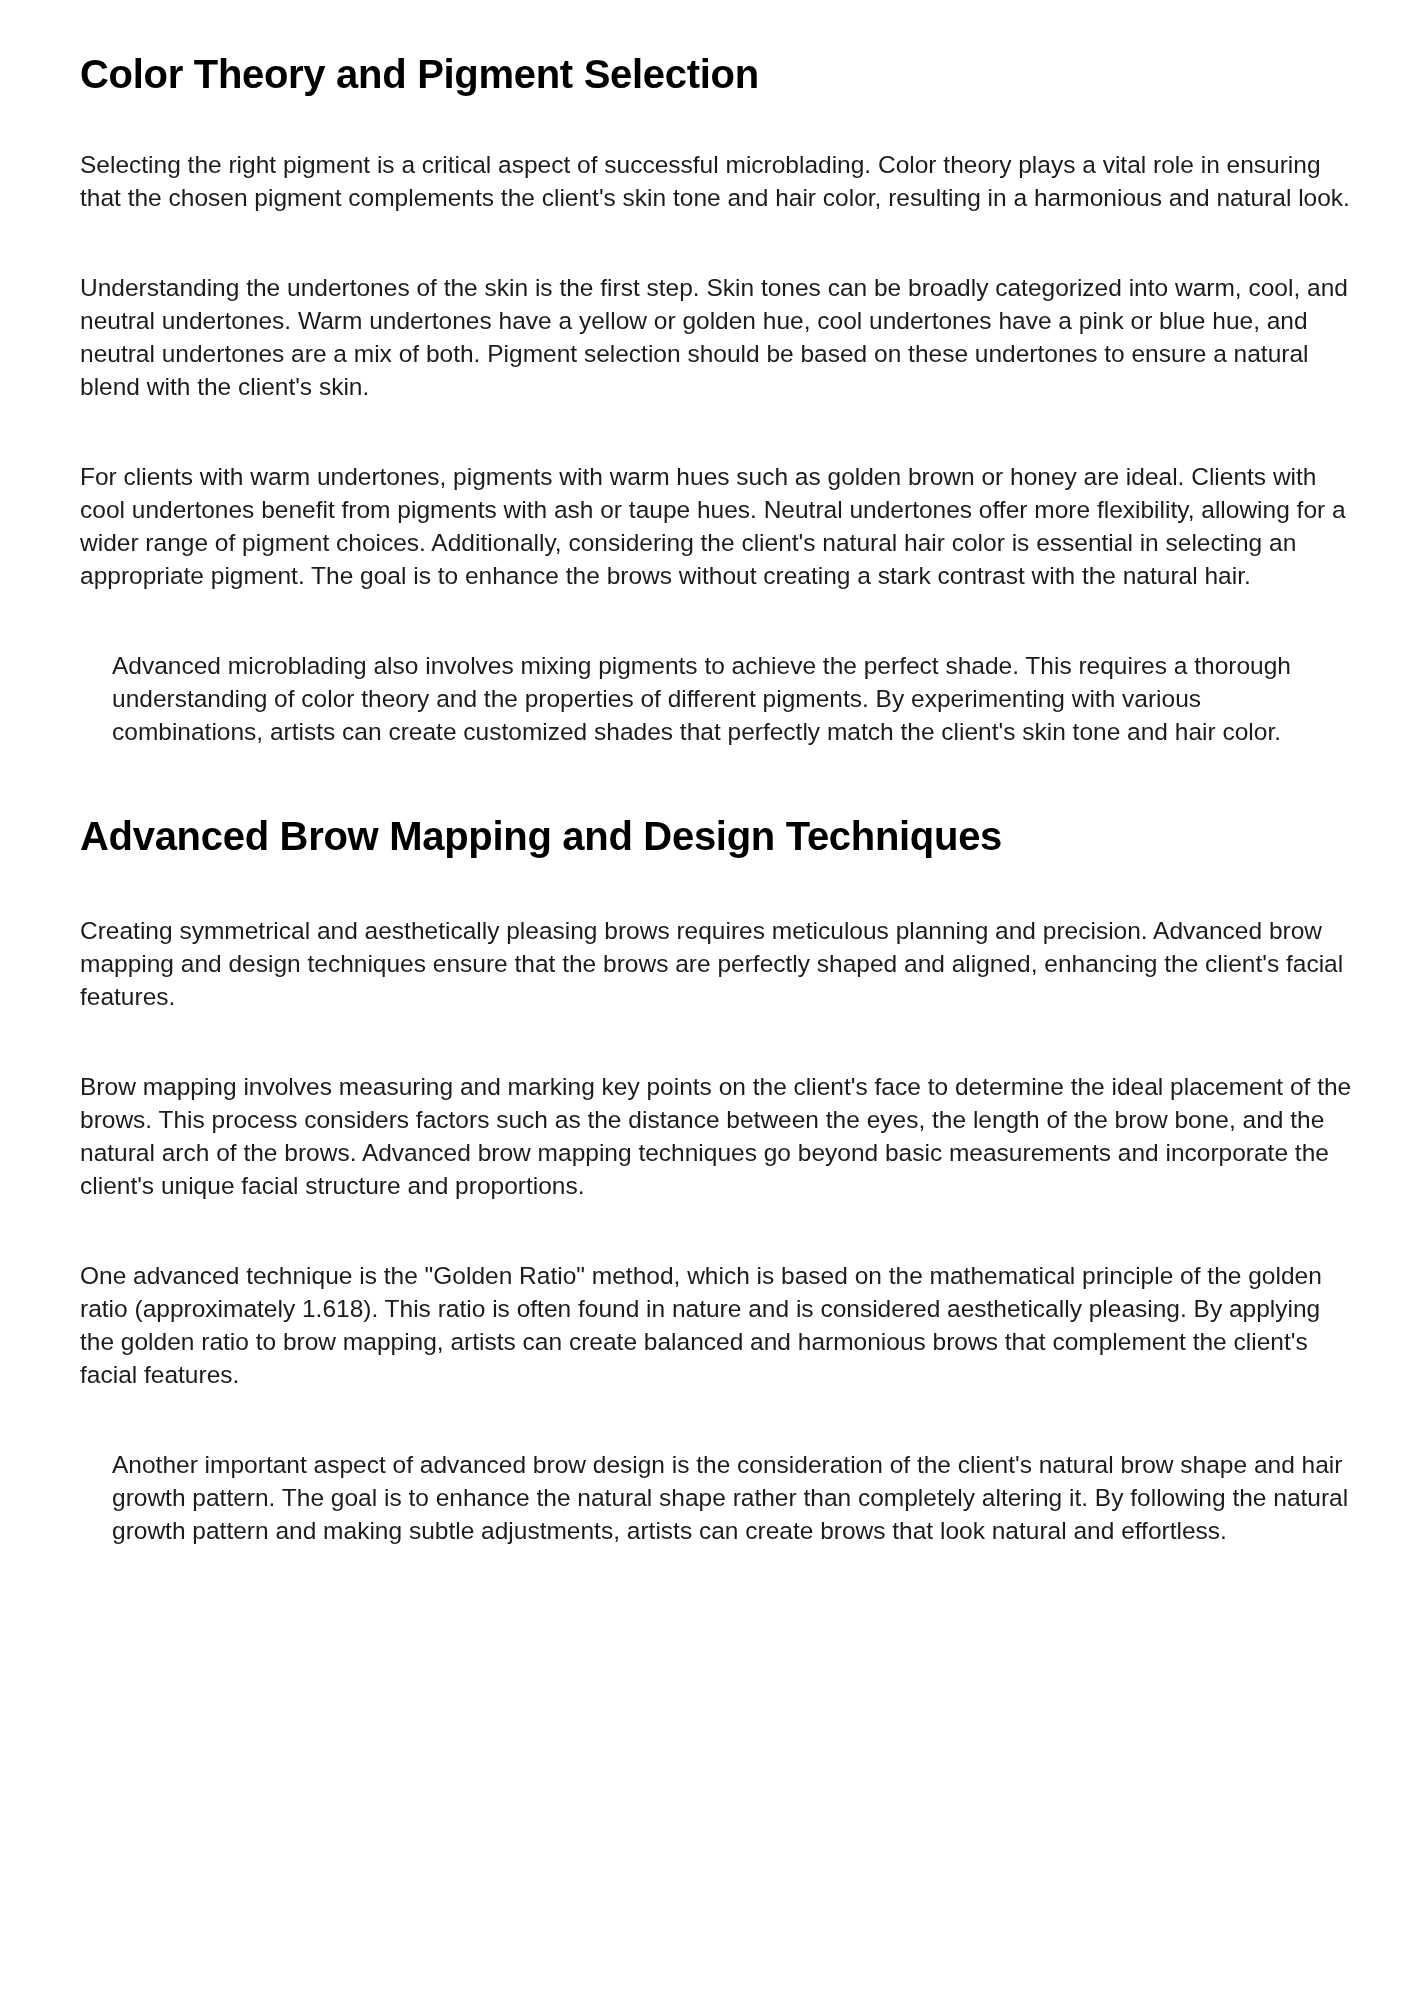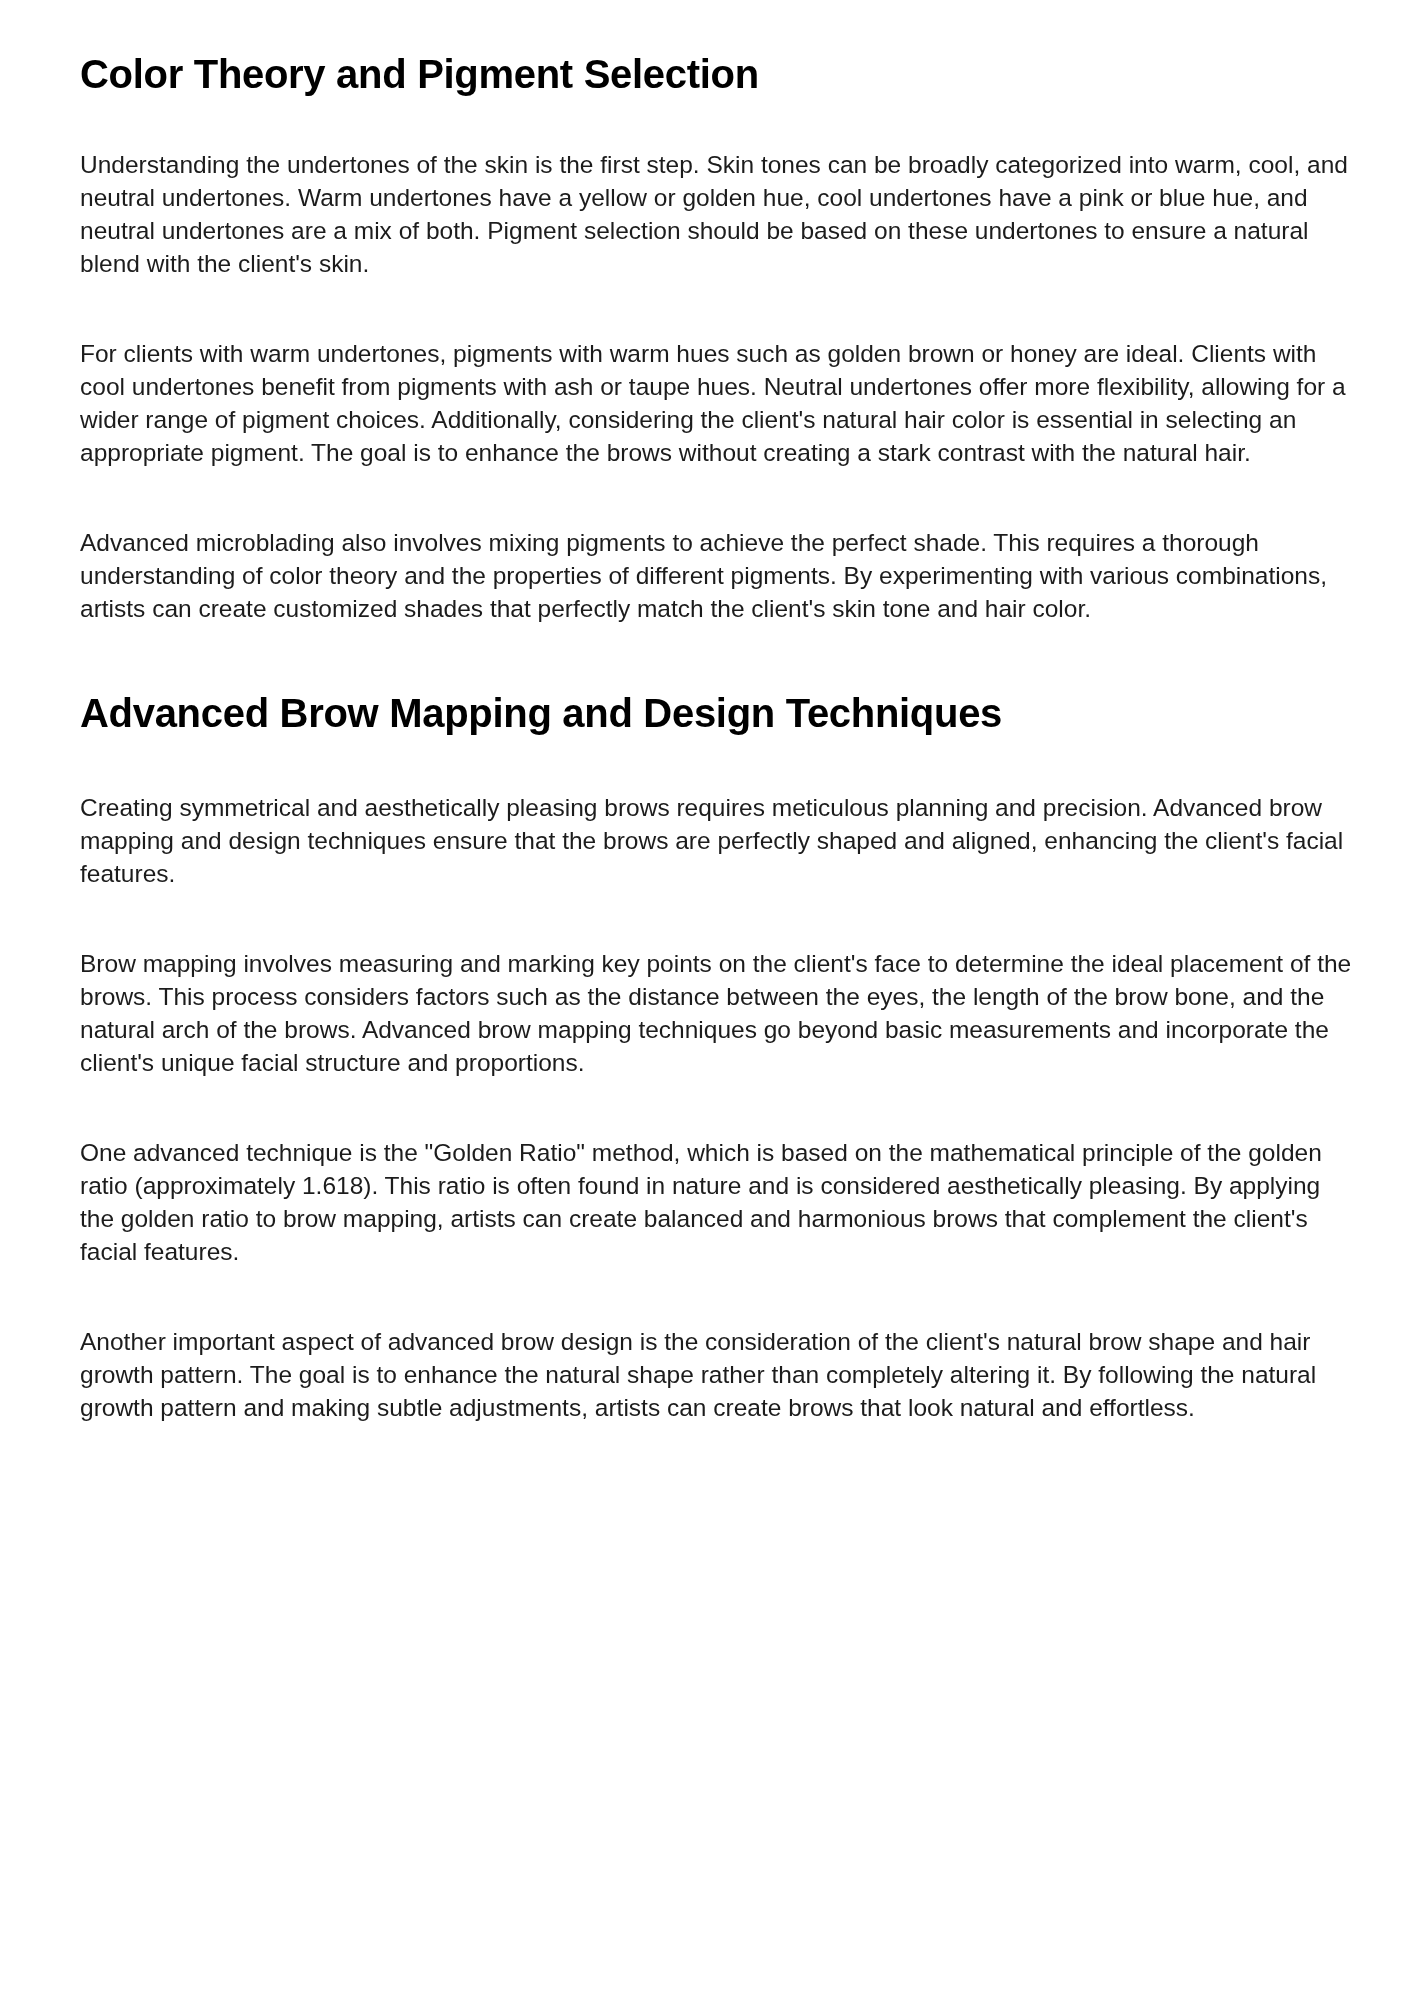--- a/index.html
+++ b/index.html
@@ -42,29 +42,31 @@
     font-size: 24.5px;
     line-height: 33px;
     font-weight: 400;
     color: #1c1c1c;
     margin: 0 0 57px 0;
     max-width: 1282px;
     letter-spacing: 0;
   }
   .doc-paragraph:last-child {
     margin-bottom: 0;
+    margin-left: 32px;
   }
 </style>
 </head>
 <body>
 
 <main class="page">
 
   <section class="section-1">
     <h1 class="doc-heading">Color Theory and Pigment Selection</h1>
+    <p class="doc-paragraph">Selecting the right pigment is a critical aspect of successful microblading. Color theory plays a vital role in ensuring that the chosen pigment complements the client's skin tone and hair color, resulting in a harmonious and natural look.</p>
     <p class="doc-paragraph">Understanding the undertones of the skin is the first step. Skin tones can be broadly categorized into warm, cool, and neutral undertones. Warm undertones have a yellow or golden hue, cool undertones have a pink or blue hue, and neutral undertones are a mix of both. Pigment selection should be based on these undertones to ensure a natural blend with the client's skin.</p>
     <p class="doc-paragraph">For clients with warm undertones, pigments with warm hues such as golden brown or honey are ideal. Clients with cool undertones benefit from pigments with ash or taupe hues. Neutral undertones offer more flexibility, allowing for a wider range of pigment choices. Additionally, considering the client's natural hair color is essential in selecting an appropriate pigment. The goal is to enhance the brows without creating a stark contrast with the natural hair.</p>
     <p class="doc-paragraph">Advanced microblading also involves mixing pigments to achieve the perfect shade. This requires a thorough understanding of color theory and the properties of different pigments. By experimenting with various combinations, artists can create customized shades that perfectly match the client's skin tone and hair color.</p>
   </section>
 
   <section class="section-2">
     <h1 class="doc-heading">Advanced Brow Mapping and Design Techniques</h1>
     <p class="doc-paragraph">Creating symmetrical and aesthetically pleasing brows requires meticulous planning and precision. Advanced brow mapping and design techniques ensure that the brows are perfectly shaped and aligned, enhancing the client's facial features.</p>
     <p class="doc-paragraph">Brow mapping involves measuring and marking key points on the client's face to determine the ideal placement of the brows. This process considers factors such as the distance between the eyes, the length of the brow bone, and the natural arch of the brows. Advanced brow mapping techniques go beyond basic measurements and incorporate the client's unique facial structure and proportions.</p>
     <p class="doc-paragraph">One advanced technique is the "Golden Ratio" method, which is based on the mathematical principle of the golden ratio (approximately 1.618). This ratio is often found in nature and is considered aesthetically pleasing. By applying the golden ratio to brow mapping, artists can create balanced and harmonious brows that complement the client's facial features.</p>

